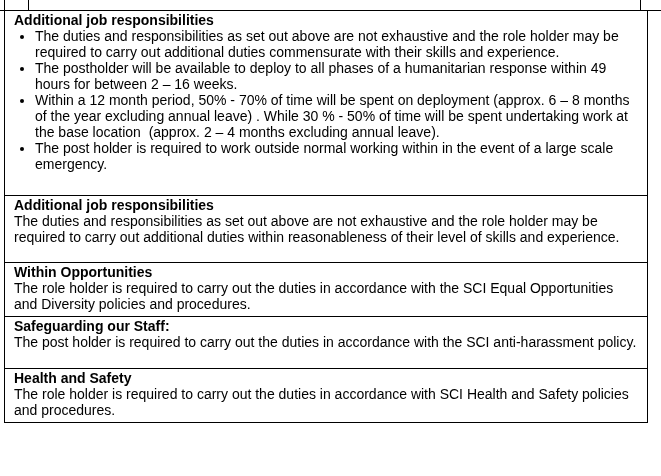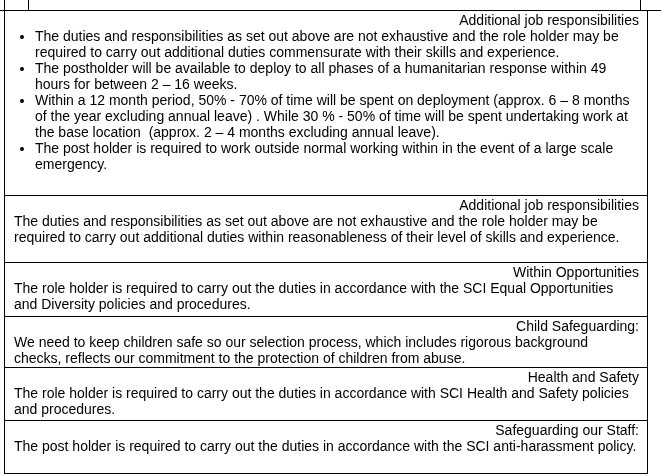--- a/index.html
+++ b/index.html
@@ -61,23 +61,22 @@
   .row-1 { height: 67px; }
   .row-2 { height: 54px; }
   .row-3 { height: 51px; }
   .row-4 { height: 52px; }
   .row-5 { height: 53px; }
 
   .row h3 {
     margin: 0;
     font-size: 14px;
     line-height: 16px;
-    font-weight: normal;
+    font-weight: bold;
     white-space: pre-wrap;
-    text-align: right;
   }
   .row p {
     margin: 0;
     white-space: pre-wrap;
   }
   .row ul {
     margin: 0;
     padding: 0 0 0 21px;
     list-style: disc outside;
   }
@@ -115,29 +114,25 @@
     <section class="row row-1">
       <h3>Additional job responsibilities</h3>
       <p>The duties and responsibilities as set out above are not exhaustive and the role holder may be required to carry out additional duties within reasonableness of their level of skills and experience.</p>
     </section>
 
     <section class="row row-2">
       <h3>Within Opportunities</h3>
       <p>The role holder is required to carry out the duties in accordance with the SCI Equal Opportunities and Diversity policies and procedures.</p>
     </section>
 
-    <section class="row row-3">
-      <h3>Child Safeguarding:</h3>
-      <p>We need to keep children safe so our selection process, which includes rigorous background checks, reflects our commitment to the protection of children from abuse.</p>
+
+    <section class="row row-4">
+      <h3>Safeguarding our Staff:</h3>
+      <p>The post holder is required to carry out the duties in accordance with the SCI anti-harassment policy.</p>
     </section>
 
     <section class="row row-5">
       <h3>Health and Safety</h3>
       <p>The role holder is required to carry out the duties in accordance with SCI Health and Safety policies and procedures.</p>
     </section>
 
-    <section class="row row-4">
-      <h3>Safeguarding our Staff:</h3>
-      <p>The post holder is required to carry out the duties in accordance with the SCI anti-harassment policy.</p>
-    </section>
-
   </div>
 </div>
 
 </body></html>

